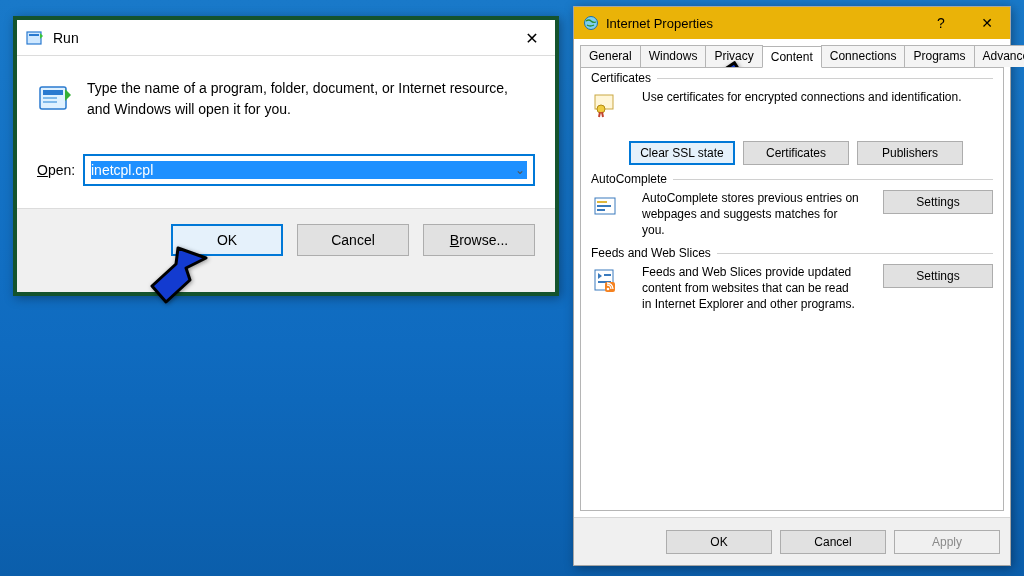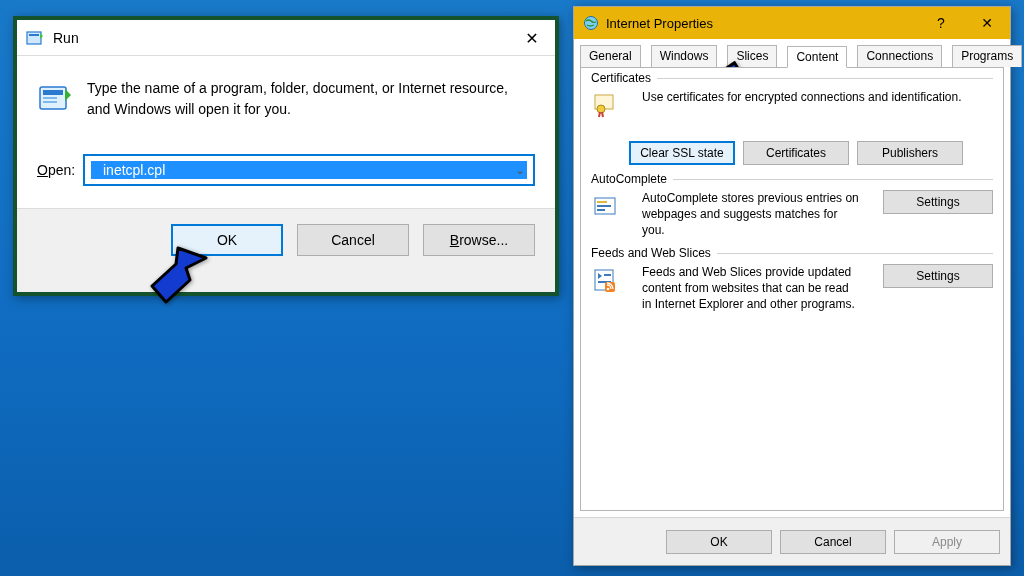--- a/index.html
+++ b/index.html
@@ -71,21 +71,21 @@
       display: flex; align-items: center;
       padding: 0 6px;
       position: relative;
     }
     .combo input {
       border: none; outline: none;
       font-size: 14px;
       width: 100%;
       background: #1e90ff;
       color: #fff;
-      padding: 1px 12px;
+      padding: 1px 0;
     }
     .combo .chev {
       position: absolute; right: 8px; top: 50%; transform: translateY(-50%);
       font-size: 12px; color: #555;
     }
 
     .run-button-row {
       background: #f0f0f0;
       height: 62px;
       display:flex; align-items:center; justify-content:flex-end;
@@ -123,21 +123,21 @@
       background:#eab308;
     }
     .inet-titlebar .icon-slot { width:18px;height:18px;margin-right:6px;display:flex;align-items:center;justify-content:center;}
     .inet-titlebar .title { font-size:13px; }
     .inet-titlebar .wnd-controls { position:absolute; right:0; top:0; display:flex; }
     .inet-titlebar .wnd-btn { width:46px; height:32px; display:flex;align-items:center;justify-content:center;font-size:14px; }
 
     .inet-tabs {
       display:flex;
       padding: 0 6px;
-      gap:11px;
+      gap:0;
       border-bottom: none;
       margin-top: 6px;
     }
     .inet-tab {
       padding: 3px 8px;
       font-size:12px;
       border:1px solid #b5b5b5;
       border-bottom:none;
       background:#f4f4f4;
       margin-right:-1px;
@@ -299,21 +299,21 @@
         </div>
       <div class="wnd-btn">
           <span>✕</span>
         </div>
     </div>
   </div>
 
   <div class="inet-tabs">
     <div class="inet-tab">General</div>
     <div class="inet-tab">Windows</div>
-    <div class="inet-tab">Slices</div>
+    <div class="inet-tab">Privacy</div>
     <div class="inet-tab active">Content</div>
     <div class="inet-tab">Connections</div>
     <div class="inet-tab">Programs</div>
     <div class="inet-tab">Advanced</div>
   </div>
 
   <div class="inet-page">
 
     <div class="groupbox">
       <span class="legend">Certificates</span>

